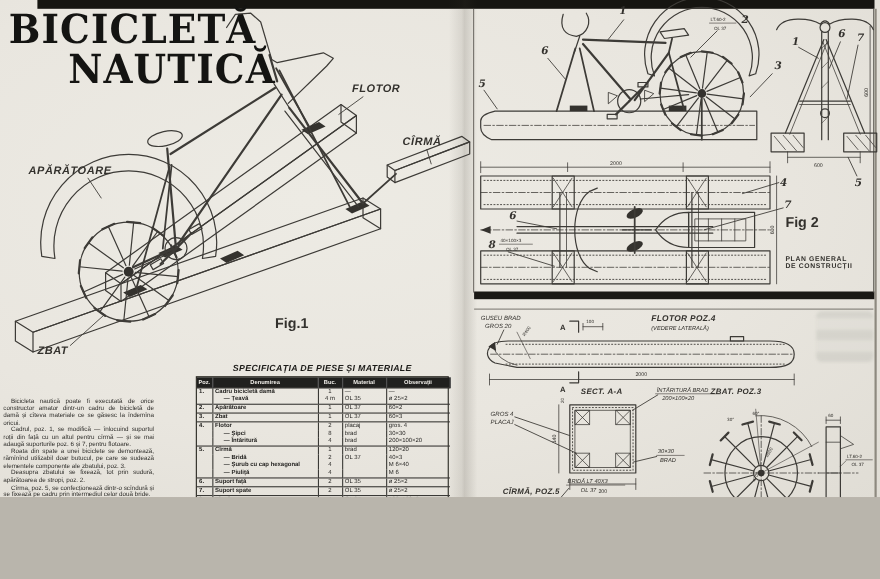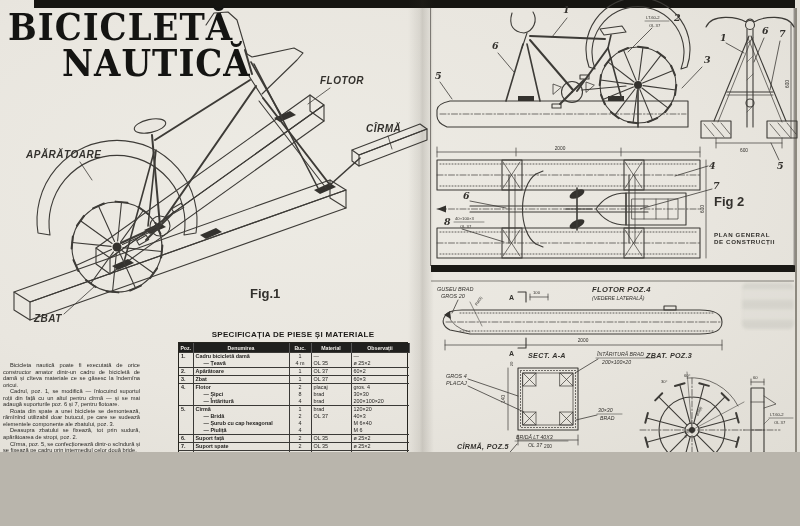--- a/index.html
+++ b/index.html
@@ -12,21 +12,21 @@
   .edgeline{left:795px;top:8px;width:2px;height:517px;background:#8d897f;}
   .gutter{left:408px;top:0;width:26px;height:526px;
     background:linear-gradient(90deg, rgba(60,55,45,0) 0%, rgba(60,55,45,.10) 45%, rgba(60,55,45,.17) 55%, rgba(60,55,45,0) 100%);}
   .bleed{left:742px;top:283px;width:52px;height:46px;border-radius:5px;filter:blur(1.6px);
     background:repeating-linear-gradient(0deg, rgba(105,115,105,.13) 0 9px, rgba(105,115,105,.03) 9px 20px);}
   .masthead{left:8px;top:10px;color:#141412;font-family:"DejaVu Serif",serif;font-weight:bold;
     font-size:34px;line-height:.99;letter-spacing:1px;transform:scaleY(1.07);transform-origin:top left;}
   .masthead .l2{display:block;margin-left:54px;}
   
   .spec{left:178px;top:330px;width:230px;}
-  .spec-title{text-align:center;font-weight:bold;font-size:8px;letter-spacing:.3px;color:#1c1b18;margin:0 0 3px 0;}
+  .spec-title{text-align:center;font-weight:bold;font-size:8px;letter-spacing:.3px;color:#1c1b18;margin:0 0 3px 0;font-style:italic;}
   .spec-box{border:1.4px solid #26251f;}
   table{border-collapse:collapse;width:100%;table-layout:fixed;color:#1f1e1c;}
   th{background:#20201e;color:#efede8;font-size:5.2px;font-weight:bold;padding:1.5px 1px;border-right:.7px solid #555;}
   td{font-size:5.4px;line-height:1.15;padding:.4px 2px;border-left:.7px solid #3a3936;vertical-align:top;}
   td:first-child{border-left:none;}
   tr.grp td{border-top:.7px solid #3a3936;}
   td.c-poz{font-weight:bold;}
   td.c-den{font-weight:bold;}
   td.c-buc{text-align:center;}
   

